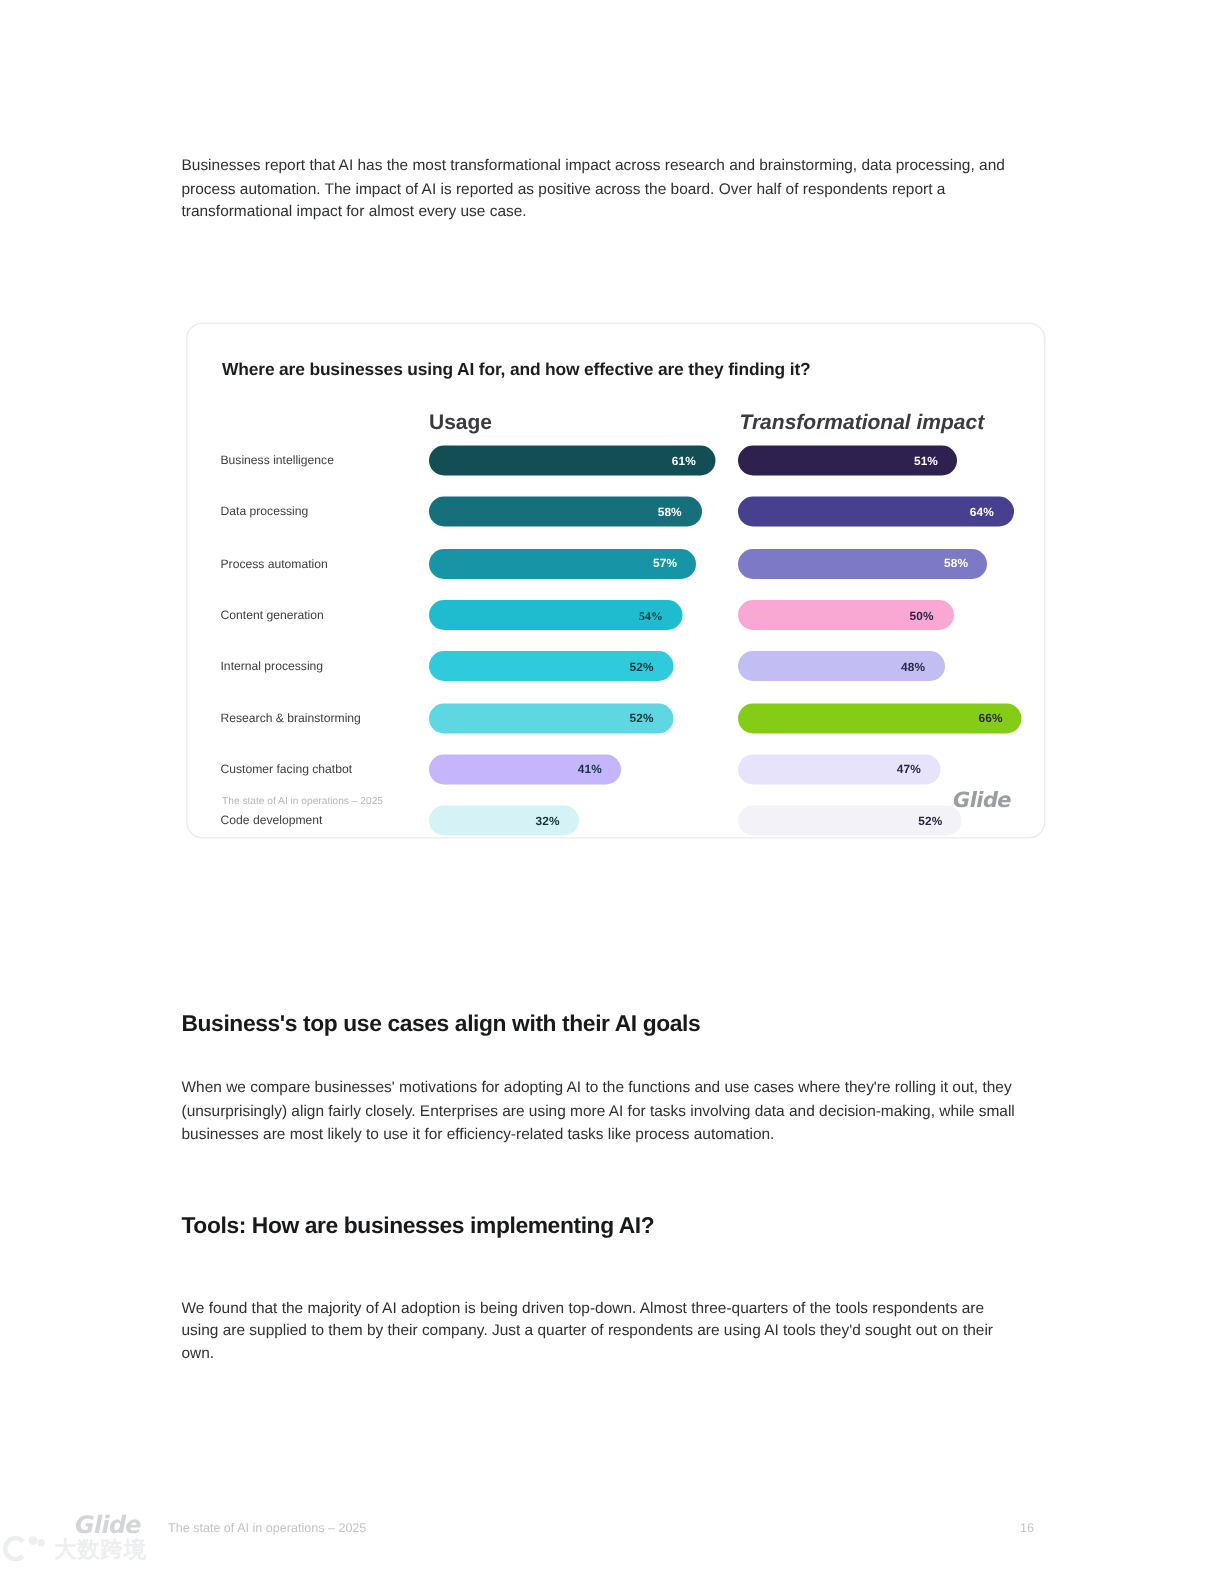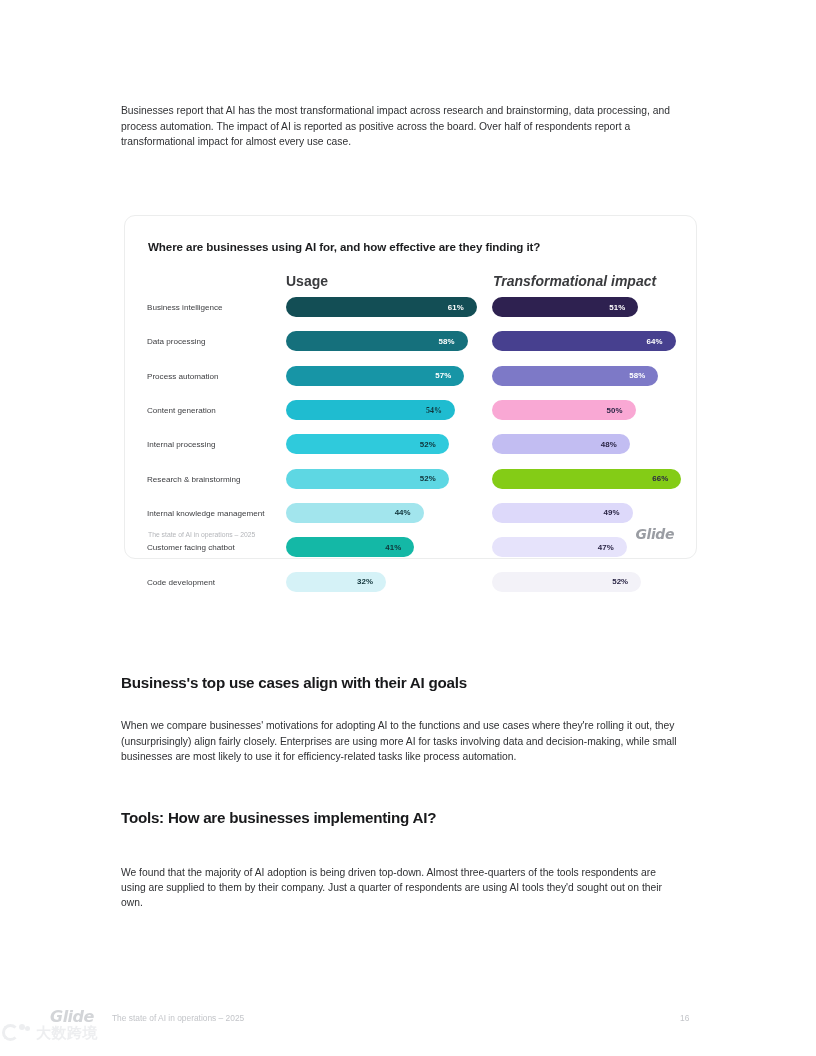--- a/index.html
+++ b/index.html
@@ -300,36 +300,23 @@
               <span class="bar-value" style="color: rgb(16, 52, 58);">52%</span>
             </div>
           </div>
           <div class="bar-track impact">
             <div class="bar" style="width: 189.42px; background: #84cc16;">
               <span class="bar-value" style="color: rgb(42, 37, 69);">66%</span>
             </div>
           </div>
         </div>
         <div class="row">
-          <div class="row-label">Internal knowledge management</div>
-          <div class="bar-track usage">
-            <div class="bar" style="width: 137.72px; background: rgb(162, 229, 237);">
-              <span class="bar-value" style="color: rgb(16, 52, 58);">44%</span>
-            </div>
-          </div>
-          <div class="bar-track impact">
-            <div class="bar" style="width: 140.63px; background: rgb(221, 217, 250);">
-              <span class="bar-value" style="color: rgb(42, 37, 69);">49%</span>
-            </div>
-          </div>
-        </div>
-        <div class="row">
           <div class="row-label">Customer facing chatbot</div>
           <div class="bar-track usage">
-            <div class="bar" style="width: 128.33px; background: #14b8a6; text-align: center;">
+            <div class="bar" style="width: 128.33px; background: #c4b5fd; text-align: center;">
               <span class="bar-value" style="color: rgb(16, 52, 58);">41%</span>
             </div>
           </div>
           <div class="bar-track impact">
             <div class="bar" style="width: 134.89px; background: rgb(230, 227, 251);">
               <span class="bar-value" style="color: rgb(42, 37, 69);">47%</span>
             </div>
           </div>
         </div>
         <div class="row">

